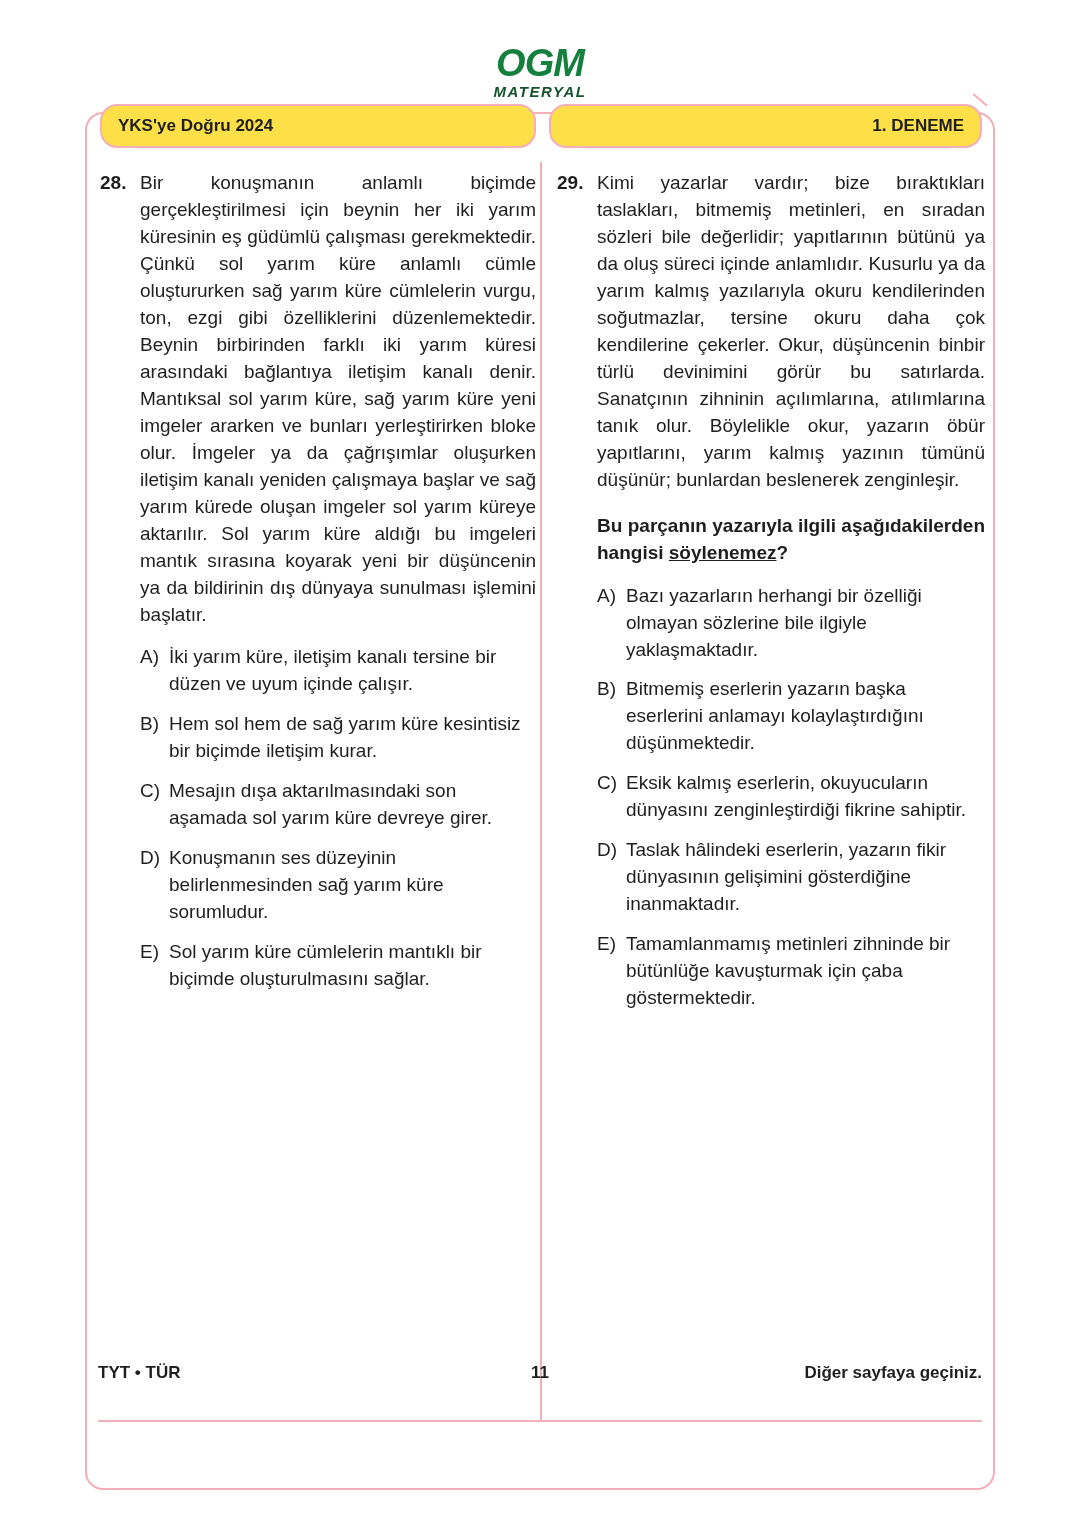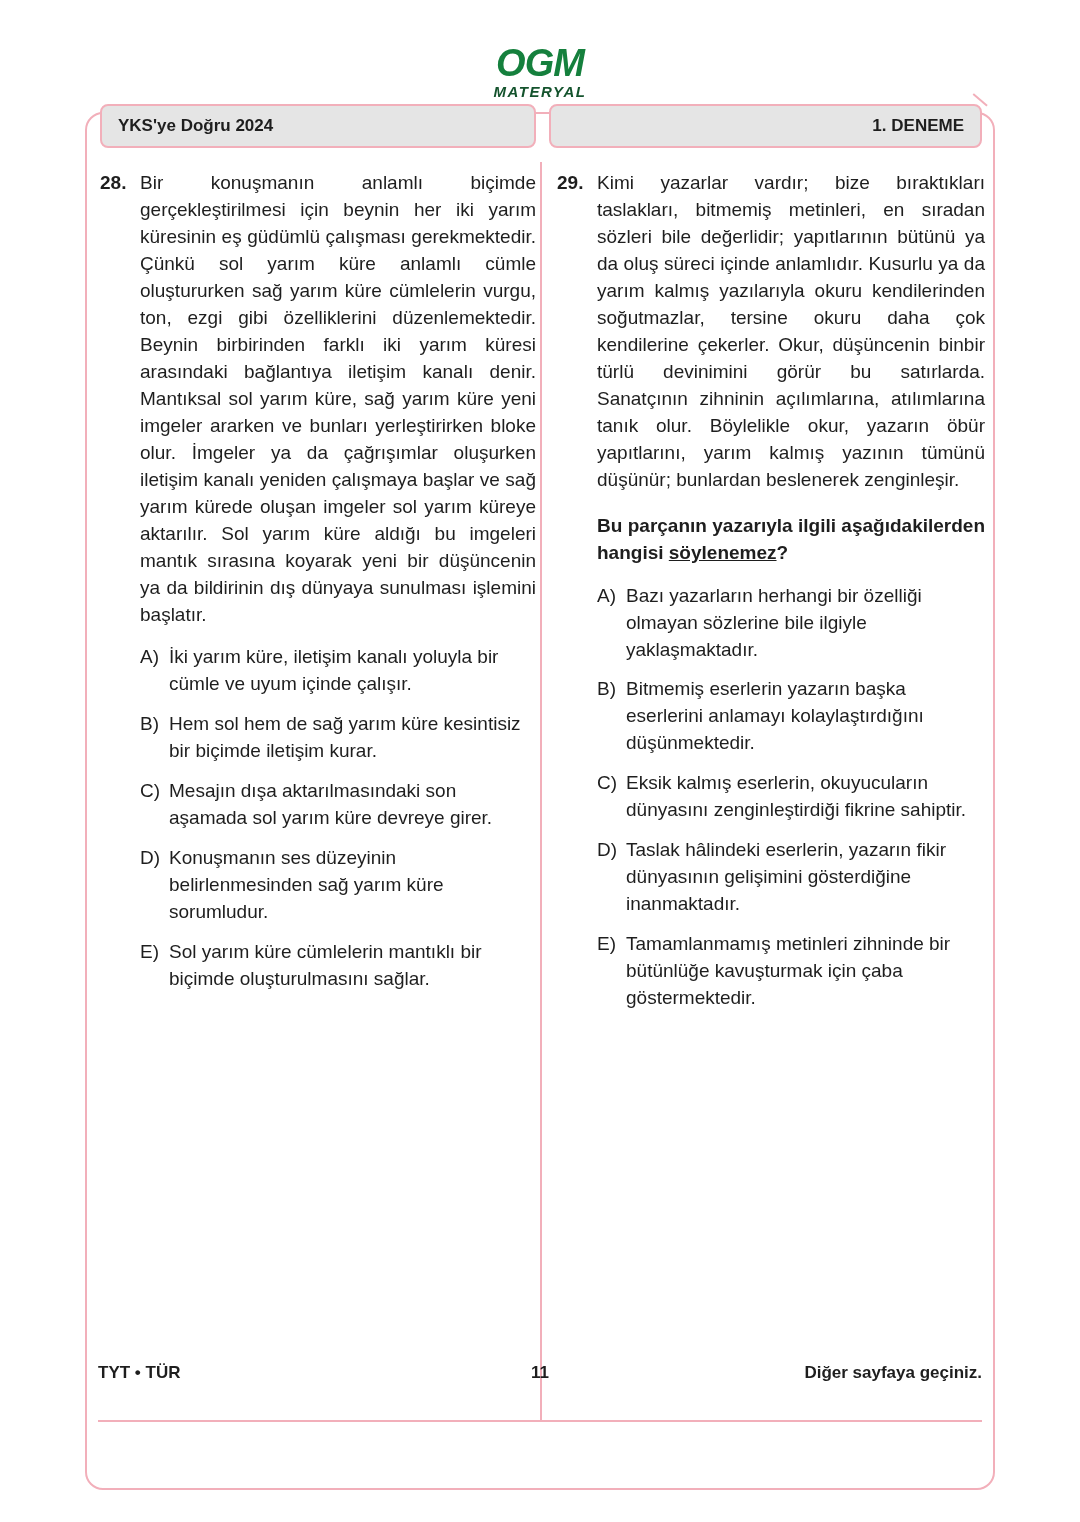--- a/index.html
+++ b/index.html
@@ -24,21 +24,21 @@
   }
   
   .frame {
     position:absolute; left:85px; top:112px;
     width:910px; height:1378px;
     border:2px solid #f2afba; border-radius:18px;
   }
   
   .hdr-box {
     position:absolute; top:104px; height:44px;
-    background:#e5e5e5; border:2px solid #f2afba; border-radius:8px;
+    background:#fde047; border:2px solid #f2afba; border-radius:17px;
     display:flex; align-items:center;
     font-size:17px; font-weight:bold; color:#1e1e1e;
   }
   .hdr-left  { left:100px; width:436px; padding-left:16px; }
   .hdr-right { left:549px; width:433px; justify-content:flex-end; padding-right:16px; }
   .fold {
     position:absolute; right:-4px; top:-9px; width:18px; height:18px;
     border-top:2px solid #f2afba; transform:rotate(40deg);
     background:transparent;
   }
@@ -98,21 +98,21 @@
   <div class="divider-v"></div>
 
   <div class="col col-left">
     <div class="question">
       <div class="q-num">28.</div>
       <div class="q-body">
         <div class="passage">Bir konuşmanın anlamlı biçimde gerçekleştirilmesi için beynin her iki yarım küresinin eş güdümlü çalışması gerekmektedir. Çünkü sol yarım küre anlamlı cümle oluştururken sağ yarım küre cümlelerin vurgu, ton, ezgi gibi özelliklerini düzenlemektedir. Beynin birbirinden farklı iki yarım küresi arasındaki bağlantıya iletişim kanalı denir. Mantıksal sol yarım küre, sağ yarım küre yeni imgeler ararken ve bunları yerleştirirken bloke olur. İmgeler ya da çağrışımlar oluşurken iletişim kanalı yeniden çalışmaya başlar ve sağ yarım kürede oluşan imgeler sol yarım küreye aktarılır. Sol yarım küre aldığı bu imgeleri mantık sırasına koyarak yeni bir düşüncenin ya da bildirinin dış dünyaya sunulması işlemini başlatır.</div>
         <div class="options">
           <div class="option">
             <span class="opt-letter">A)</span>
-            <span class="opt-text">İki yarım küre, iletişim kanalı yoluyla bir cümle ve uyum içinde çalışır.</span>
+            <span class="opt-text">İki yarım küre, iletişim kanalı tersine bir düzen ve uyum içinde çalışır.</span>
           </div>
           <div class="option">
             <span class="opt-letter">B)</span>
             <span class="opt-text">Hem sol hem de sağ yarım küre kesintisiz bir biçimde iletişim kurar.</span>
           </div>
           <div class="option">
             <span class="opt-letter">C)</span>
             <span class="opt-text">Mesajın dışa aktarılmasındaki son aşamada sol yarım küre devreye girer.</span>
           </div>
           <div class="option">

